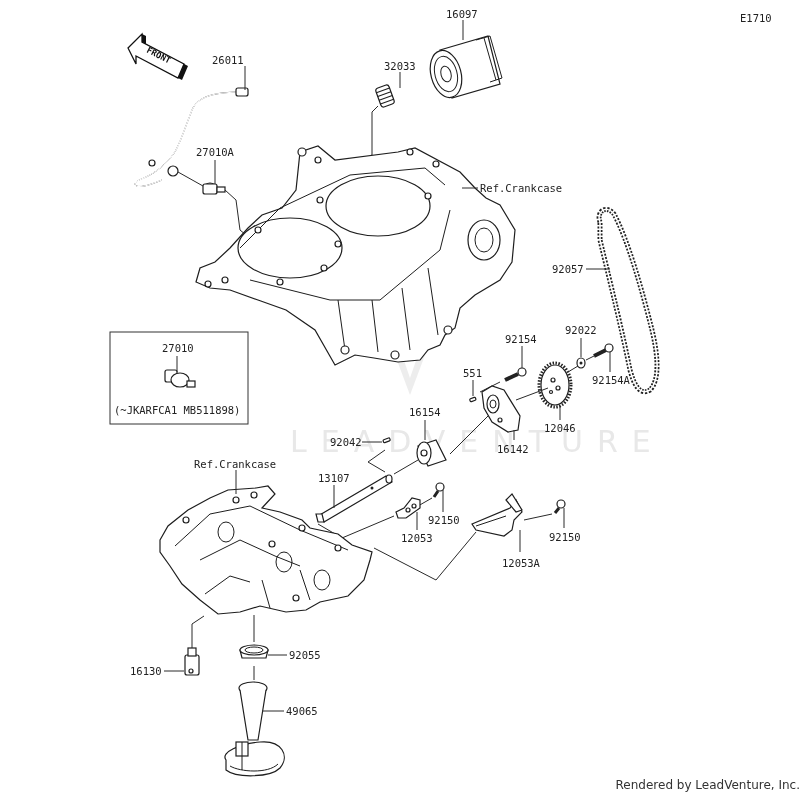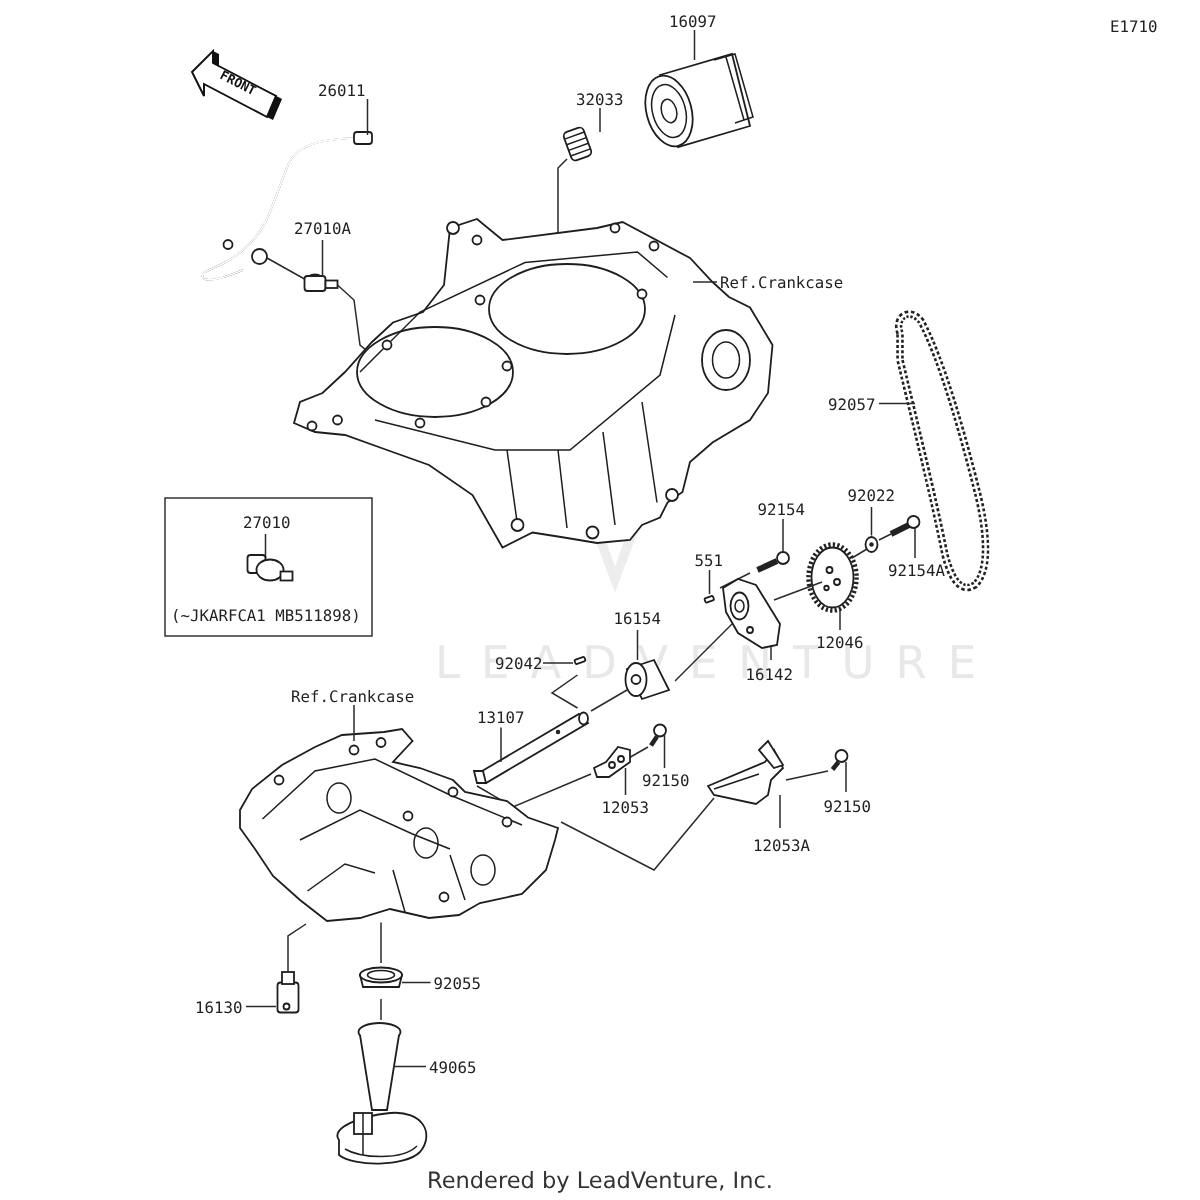--- a/index.html
+++ b/index.html
@@ -3,21 +3,21 @@
 <meta charset="utf-8">
 <style>
   html,body{margin:0;padding:0;background:#fff;}
   body{width:800px;height:800px;position:relative;overflow:hidden;font-family:"DejaVu Sans Mono","Liberation Mono",monospace;}
   svg{position:absolute;left:0;top:0;}
   .ln{stroke:#2a2a2a;stroke-width:1;fill:none;}
   .pt{stroke:#1e1e1e;stroke-width:1.2;fill:#fff;}
   .pt2{stroke:#1e1e1e;stroke-width:1;fill:none;}
   .lbl{font-family:"DejaVu Sans Mono","Liberation Mono",monospace;font-size:10.5px;fill:#222;}
   .wm{font-family:"DejaVu Sans","Liberation Sans",sans-serif;font-size:30px;fill:#e8e8e8;letter-spacing:14px;}
-  .footer{position:absolute;left:0;width:800px;top:778px;text-align:center;font-family:"DejaVu Sans","Liberation Sans",sans-serif;font-size:15px;color:#333;}
+  .footer{position:absolute;left:0;width:800px;top:778px;text-align:right;font-family:"DejaVu Sans","Liberation Sans",sans-serif;font-size:12px;color:#333;}
   .diagid{position:absolute;left:740px;top:12px;font-family:"DejaVu Sans Mono","Liberation Mono",monospace;font-size:10.5px;color:#222;}
 </style>
 </head>
 <body>
 
 <div class="diagid">E1710</div>
 
 <svg width="800" height="800" viewBox="0 0 800 800">
 
   <text class="wm" x="290" y="452">LEADVENTURE</text>

